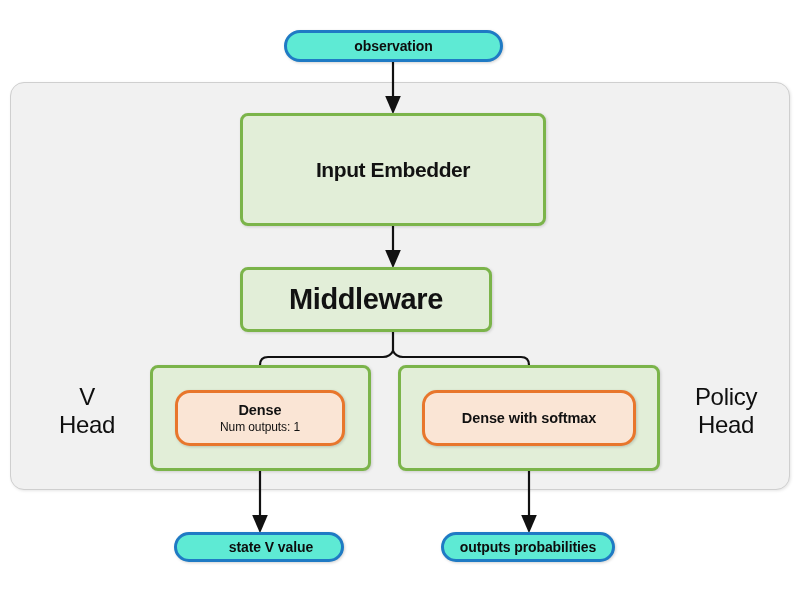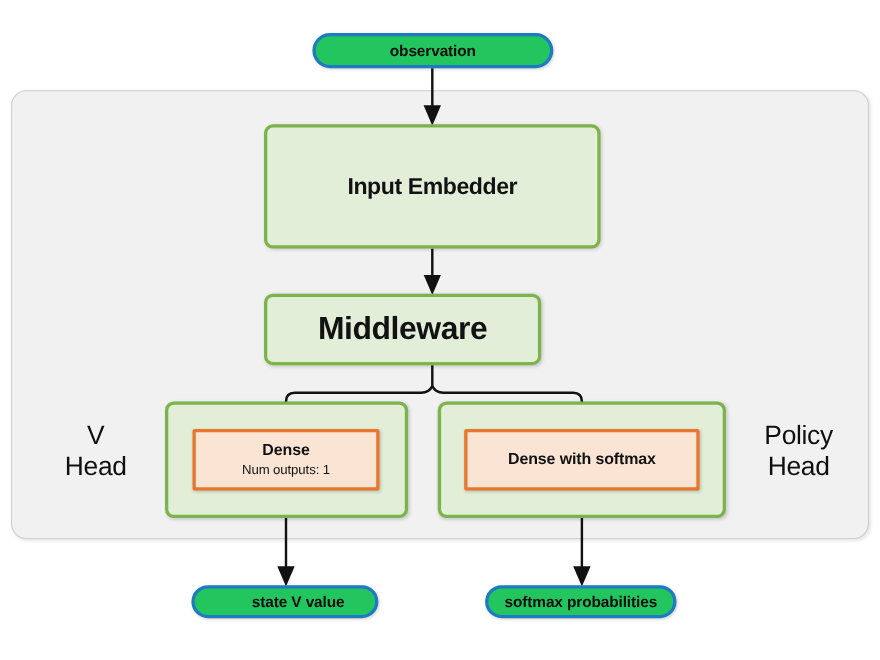--- a/index.html
+++ b/index.html
@@ -43,21 +43,21 @@
     width: 780px;
     height: 408px;
     background: #f1f1f1;
     border: 1px solid #cfcfcf;
     border-radius: 14px;
     box-shadow: 1px 1px 3px rgba(0,0,0,0.10);
   }
 
   
   .io-box {
-    background: #22c55e;
+    background: #5eead4;
     border: 3px solid #1f7ac4;
     border-radius: 16px;
     box-shadow: 1px 1px 3px rgba(0,0,0,0.18);
     font-size: 14px;
     font-weight: bold;
     color: #0d0d0d;
     letter-spacing: -0.1px;
   }
   #node-observation { left: 284px; top: 30px; width: 219px; height: 32px; }
   #node-state-v-value { left: 174px; top: 532px; width: 170px; height: 30px; padding-left: 24px; }
@@ -89,21 +89,21 @@
   }
   #group-v-head { left: 150px; top: 365px; width: 221px; height: 106px; }
   #group-policy-head { left: 398px; top: 365px; width: 262px; height: 106px; }
 
   
   .dense-box {
     position: absolute;
     box-sizing: border-box;
     background: #fae5d5;
     border: 3px solid #e8762c;
-    border-radius: 2px;
+    border-radius: 15px;
     box-shadow: 1px 1px 3px rgba(0,0,0,0.18);
     display: flex;
     flex-direction: column;
     align-items: center;
     justify-content: center;
     text-align: center;
     color: #111111;
   }
   #node-dense-v { left: 175px; top: 390px; width: 170px; height: 56px; }
   #node-dense-policy { left: 422px; top: 390px; width: 214px; height: 56px; }
@@ -190,16 +190,16 @@
   </div>
   <div class="head-label" id="label-policy-head">
     <div>Policy</div>
     <div>Head</div>
   </div>
 
   <div class="node io-box" id="node-state-v-value">
     <span>state V value</span>
   </div>
   <div class="node io-box" id="node-action-probabilities">
-    <span>softmax probabilities</span>
+    <span>outputs probabilities</span>
   </div>
 
 </div>
 
 </body></html>

